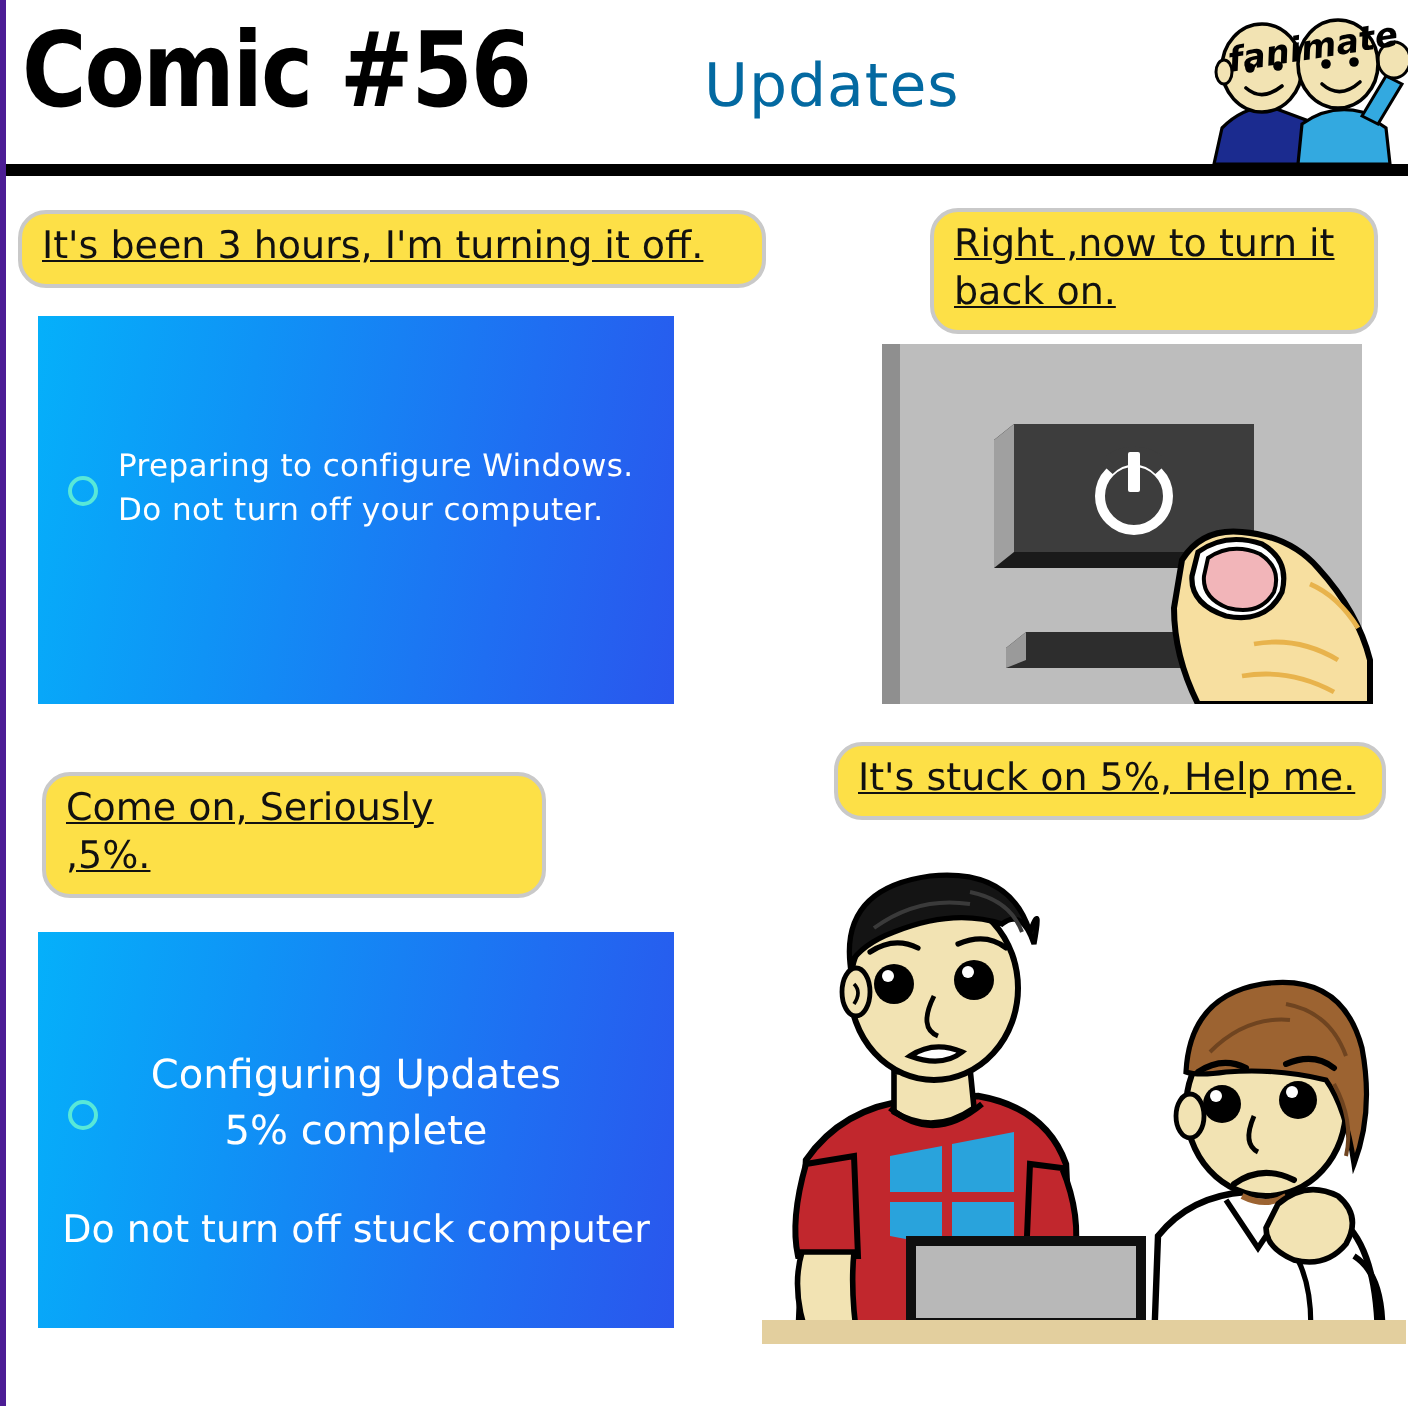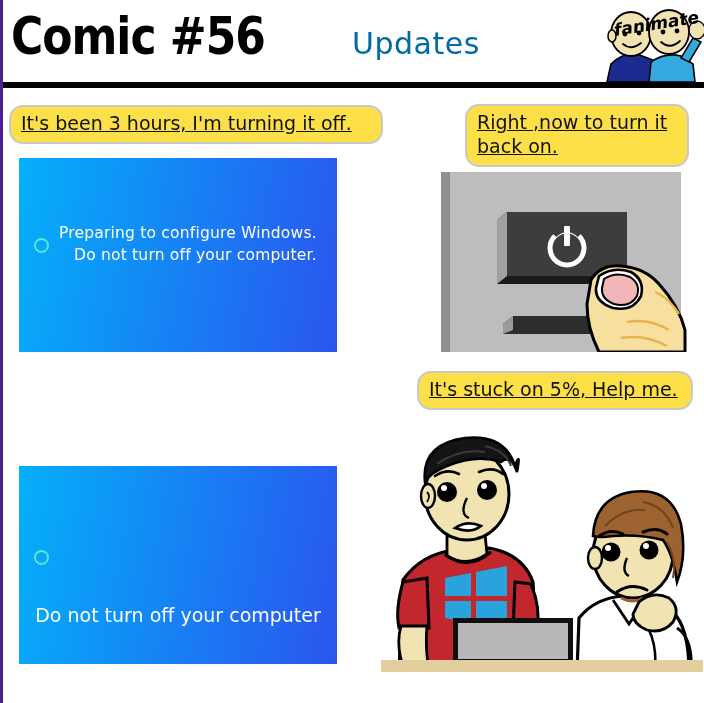--- a/index.html
+++ b/index.html
@@ -97,21 +97,20 @@
   }
   .win-1 .spinner-ring { left: 31px; top: 238px; }
   .win-2 .spinner-ring { left: 31px; top: 550px; }
 
   .win-text {
     position: absolute;
     color: #ffffff;
     font-family: "DejaVu Sans", sans-serif;
     font-weight: 400;
     white-space: pre-line;
-    text-align: right;
   }
   .win1-msg {
     left: 56px; top: 222px;
     font-size: 15.5px;
     line-height: 1.44;
     letter-spacing: 0.2px;
   }
 
   
   .power-scene {
@@ -200,24 +199,27 @@
 
       <path d="M158 104 Q172 94 190 100 Q204 108 200 124 Q192 140 172 136 Q154 130 155 116 Z" fill="#ffffff" stroke="#000" stroke-width="2.6"></path>
       <path d="M163 107 Q175 99 189 105 Q200 112 196 124 Q189 136 173 132 Q160 127 161 116 Z" fill="#f2b5b9" stroke="#000" stroke-width="2"></path>
 
       <path d="M186 150 Q208 146 228 158" fill="none" stroke="#e8b34c" stroke-width="2.4"></path>
       <path d="M180 166 Q204 162 226 174" fill="none" stroke="#e8b34c" stroke-width="2.4"></path>
       <path d="M214 120 Q228 126 238 142" fill="none" stroke="#e8b34c" stroke-width="2.4"></path>
     </g>
   </svg>
 
+  <div class="bubble bub-3">Come on, Seriously ,5%.</div>
 
   <div class="winscreen win-2">
     <div class="spinner-ring" style="left:15px; top:84px;"></div>
-    <div class="win-text" style="left:0; top:138px; width:318px; text-align:center; font-size:19px;">Do not turn off your computer</div>
+    <div class="win-text" style="left:0; top:58px; width:318px; text-align:center; font-size:20px; line-height:1.38;">Configuring Updates
+5% complete</div>
+    <div class="win-text" style="left:0; top:138px; width:318px; text-align:center; font-size:19px;">Do not turn off stuck computer</div>
   </div>
 
   <div class="bubble bub-4">It's stuck on 5%, Help me.</div>
 
   <svg class="people-scene" viewBox="0 0 322 240">
 
     <g>
 
       <path d="M196 240 L198 186 Q214 166 242 164 Q274 162 292 180 Q308 196 308 240 Z" fill="#ffffff" stroke="#000" stroke-width="3.2"></path>
 

